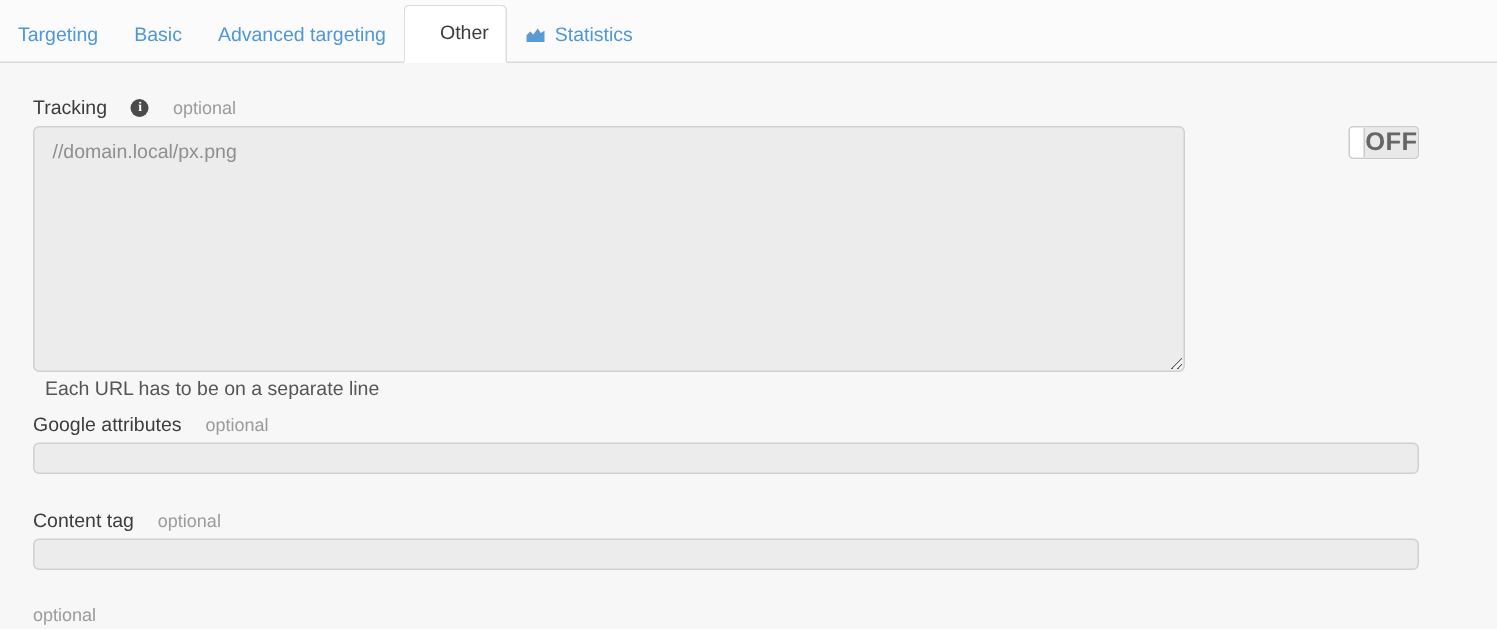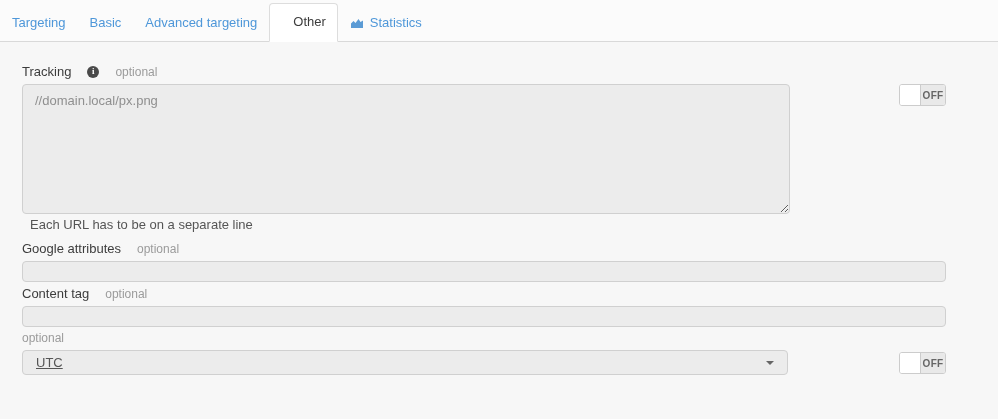--- a/index.html
+++ b/index.html
@@ -57,21 +57,21 @@
     font-size: 9px;
     font-weight: bold;
     font-family: "Liberation Serif", serif;
     display: inline-flex;
     align-items: center;
     justify-content: center;
     line-height: 1;
   }
   .field-row { display: flex; align-items: flex-start; width: 924px; }
   textarea.field {
-    width: 768px; height: 130px;
+    width: 768px; height: 164px;
     background: #ececec;
     border: 1px solid #d0d0d0;
     border-radius: 4px;
     padding: 8px 12px;
     font-family: "Liberation Sans", sans-serif;
     font-size: 13px;
     color: #8f8f8f;
     resize: both;
     outline: none;
   }
@@ -115,29 +115,29 @@
     overflow: hidden;
     background: #fff;
     cursor: pointer;
     flex: none;
   }
   .toggle-knob { width: 21px; background: #fff; border-right: 1px solid #ccc; }
   .toggle-label {
     flex: 1;
     background: #e9e9e9;
     color: #666;
-    font-size: 10px;
+    font-size: 17px;
     font-weight: bold;
     display: flex;
     align-items: center;
     justify-content: center;
     letter-spacing: 0.3px;
   }
   .help-text { font-size: 13px; color: #555; margin: 3px 0 9px 8px; }
-  .block { margin-top: 4px; }
+  .block { margin-top: 23px; }
   .tz-toggle { margin-top: 2px; }
 </style>
 </head>
 <body>
 
 <div class="tabbar">
   <div class="tab">Targeting</div>
   <div class="tab">Basic</div>
   <div class="tab">Advanced targeting</div>
   <div class="tab active">Other</div>

